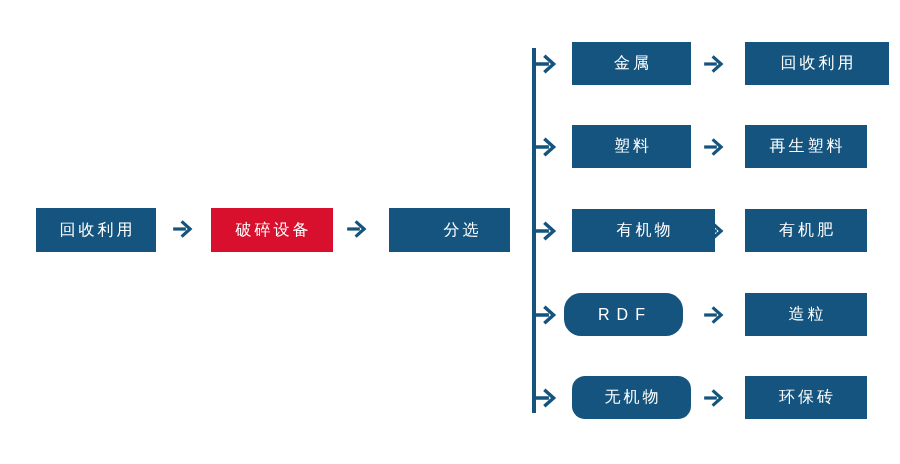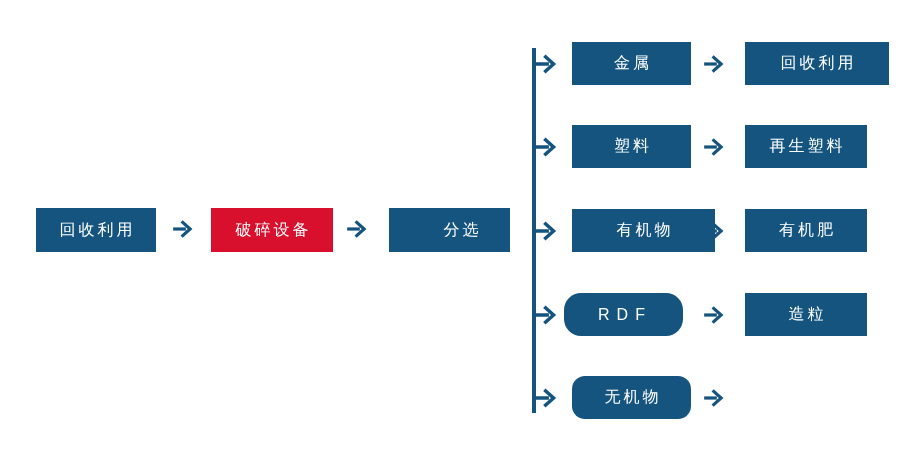--- a/index.html
+++ b/index.html
@@ -110,14 +110,15 @@
 
   <svg class="arrow" style="left:534px; top:386px;" width="28" height="24" viewBox="0 0 30 26" aria-hidden="true">
     <path d="M0 13 H16" stroke="currentColor" stroke-width="3.8" fill="none"></path>
     <path d="M11 4 L21 13 L11 22" stroke="currentColor" stroke-width="3.8" fill="none"></path>
   </svg>
   <div class="node blue" style="left:572px; top:376px; width:119px;border-radius:13px;">无机物</div>
   <svg class="arrow" style="left:703px; top:387px;" width="26" height="22" viewBox="0 0 30 26" aria-hidden="true">
     <path d="M1 13 H16" stroke="currentColor" stroke-width="3.8" fill="none"></path>
     <path d="M11 4 L21 13 L11 22" stroke="currentColor" stroke-width="3.8" fill="none"></path>
   </svg>
+  <div class="node blue" style="left:745px; top:376px; width:122px;">环保砖</div>
 
 </div>
 
 </body></html>

